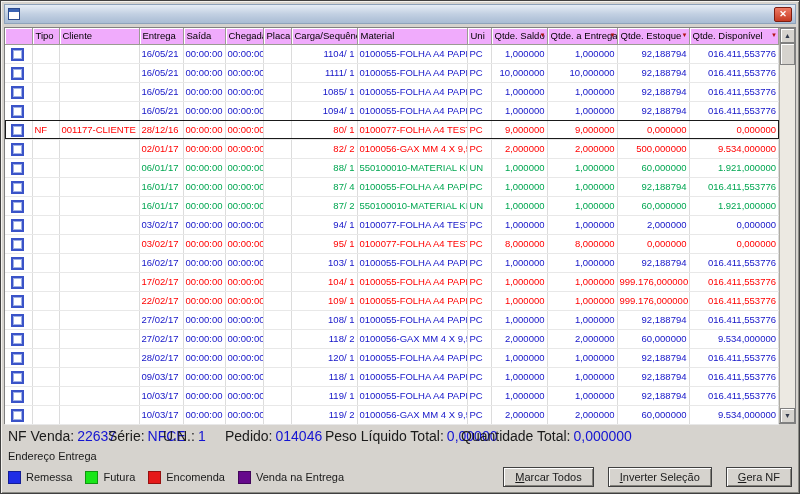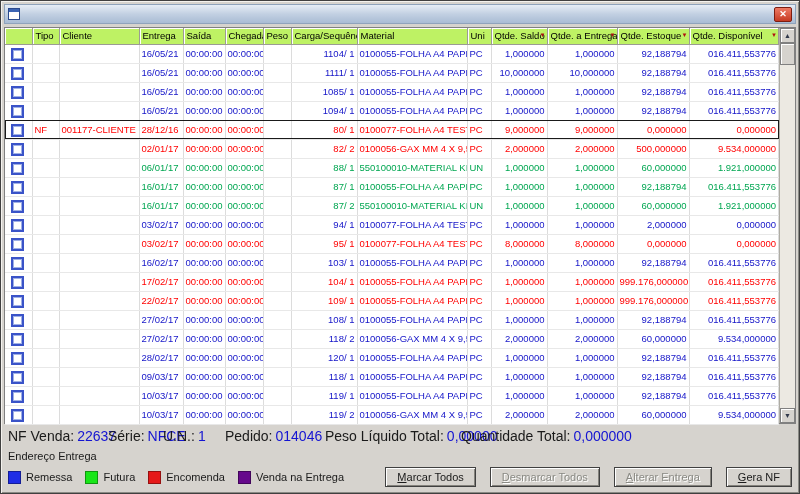--- a/index.html
+++ b/index.html
@@ -31,21 +31,21 @@
     margin-top:3px; height:397px; display:flex; background:#fff;
     border:1px solid #808080;
   }
   table { border-collapse:collapse; table-layout:fixed; flex:1; width:776px; font-size:9.5px; }
   col.col-cb{width:27px} col.col-tipo{width:27px} col.col-cliente{width:80px}
   col.col-entrega{width:44px} col.col-saida{width:42px} col.col-chegada{width:38px}
   col.col-placa{width:28px} col.col-carga{width:66px} col.col-material{width:110px}
   col.col-uni{width:24px} col.col-saldo{width:56px} col.col-a_entregar{width:70px}
   col.col-estoque{width:72px} col.col-disponivel{width:auto}
   thead th {
-    background:#bef264; font-weight:normal; text-align:left; font-size:9.5px;
+    background:#f0abfc; font-weight:normal; text-align:left; font-size:9.5px;
     height:16px; padding:1px 3px; white-space:nowrap; overflow:hidden;
     border-right:1px solid #9b9b93; border-bottom:1px solid #9b9b93;
     box-shadow: inset 1px 1px 0 #ffffff; position:relative;
   }
   .sort { position:absolute; right:1px; top:4px; font-size:6px; color:#b01010; }
   tbody td {
     height:19px; padding:0 2px; white-space:nowrap; overflow:hidden;
     border-right:1px solid #dcdcdc; border-bottom:1px solid #e8e8e8;
     background:#fff; font-size:9.5px;
   }
@@ -113,21 +113,21 @@
           <col class="col-disponivel">
       </colgroup>
       <thead>
         <tr>
           <th></th>
           <th><span>Tipo</span></th>
           <th><span>Cliente</span></th>
           <th><span>Entrega</span></th>
           <th><span>Saída</span></th>
           <th><span>Chegada</span></th>
-          <th><span>Peso</span></th>
+          <th><span>Placa</span></th>
           <th><span>Carga/Sequência</span></th>
           <th><span>Material</span></th>
           <th><span>Uni</span></th>
           <th><span>Qtde. Saldo</span><span class="sort">▼</span></th>
           <th><span>Qtde. a Entregar</span><span class="sort">▼</span></th>
           <th><span>Qtde. Estoque</span><span class="sort">▼</span></th>
           <th><span>Qtde. Disponível</span><span class="sort">▼</span></th>
         </tr>
       </thead>
       <tbody>
@@ -244,21 +244,21 @@
             <td class="num">1.921,000000</td>
           </tr>
           <tr style="color: rgb(0, 166, 81);">
             <td><span class="checkbox"></span></td>
             <td></td>
             <td></td>
             <td>16/01/17</td>
             <td>00:00:00</td>
             <td>00:00:00</td>
             <td></td>
-            <td class="num">87/ 1</td>
+            <td class="num">87/ 4</td>
             <td>0100055-FOLHA A4 PAPEL</td>
             <td>PC</td>
             <td class="num">1,000000</td>
             <td class="num">1,000000</td>
             <td class="num">92,188794</td>
             <td class="num">016.411,553776</td>
           </tr>
           <tr style="color: rgb(0, 166, 81);">
             <td><span class="checkbox"></span></td>
             <td></td>
@@ -486,19 +486,18 @@
           <span class="swatch" style="background: rgb(230, 25, 25);"></span>
           <span>Encomenda</span>
         </span>
         <span class="legend-item">
           <span class="swatch" style="background: rgb(102, 9, 140);"></span>
           <span>Venda na Entrega</span>
         </span>
       </div>
     <div class="buttons">
         <button class="btn"><u>M</u>arcar Todos</button>
-        <button class="btn disabled"><u>D</u>esmarcar Todos</button>
-        <button class="btn disabled"><u>A</u>lterar Entrega</button>
+        <button class="btn"><u>I</u>nverter Seleção</button>
         <button class="btn"><u>G</u>era NF</button>
       </div>
   </div>
 
 </div>
 
 </body></html>

